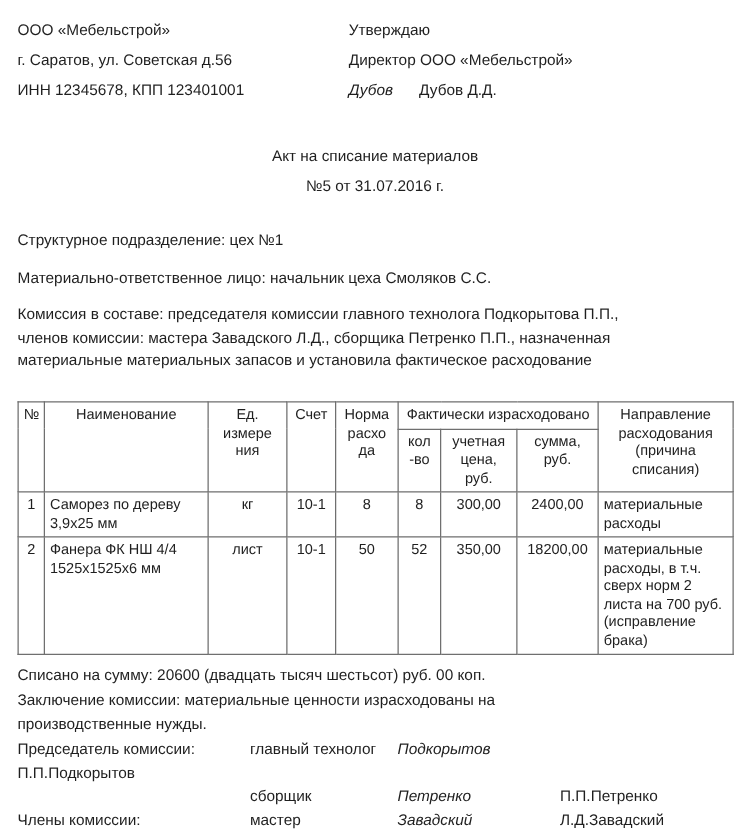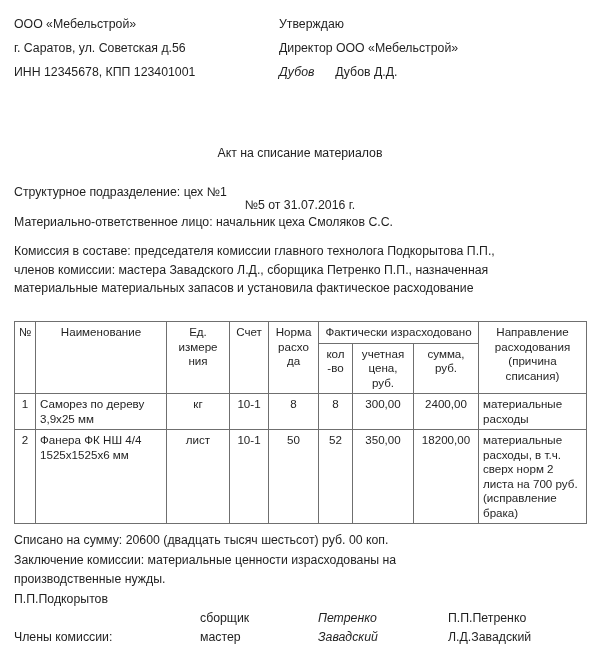--- a/index.html
+++ b/index.html
@@ -45,21 +45,20 @@
   
   .doc-title {
     position: absolute;
     top: 113px;
     left: 0;
     width: 600px;
     text-align: center;
   }
   .doc-title .t-line {
     line-height: 24px;
-    margin-top: 28px;
   }
 
   
   .intro {
     position: absolute;
     top: 182px;
     left: 14px;
     right: 0;
   }
   .intro p {
@@ -232,20 +231,25 @@
 
   <div class="footer-text">
     <p>Списано на сумму: 20600 (двадцать тысяч шестьсот) руб.  00 коп.</p>
     <div class="spacer-sm"></div>
     <p class="concl">Заключение комиссии: материальные ценности израсходованы на</p>
     <p class="concl">производственные нужды.</p>
   </div>
 
   <div class="signatures">
     <div class="sig-row">
+      <span class="sig-label">Председатель комиссии:</span>
+      <span class="sig-role">главный технолог</span>
+      <span class="sig-sign">Подкорытов</span>
+    </div>
+    <div class="sig-row">
       <span class="sig-cont">П.П.Подкорытов</span>
     </div>
     <div class="sig-row">
       <span class="sig-role">сборщик</span>
       <span class="sig-sign">Петренко</span>
       <span class="sig-name">П.П.Петренко</span>
     </div>
     <div class="sig-row" style="height:21px">
       <span class="sig-label">Члены комиссии:</span>
       <span class="sig-role">мастер</span>

